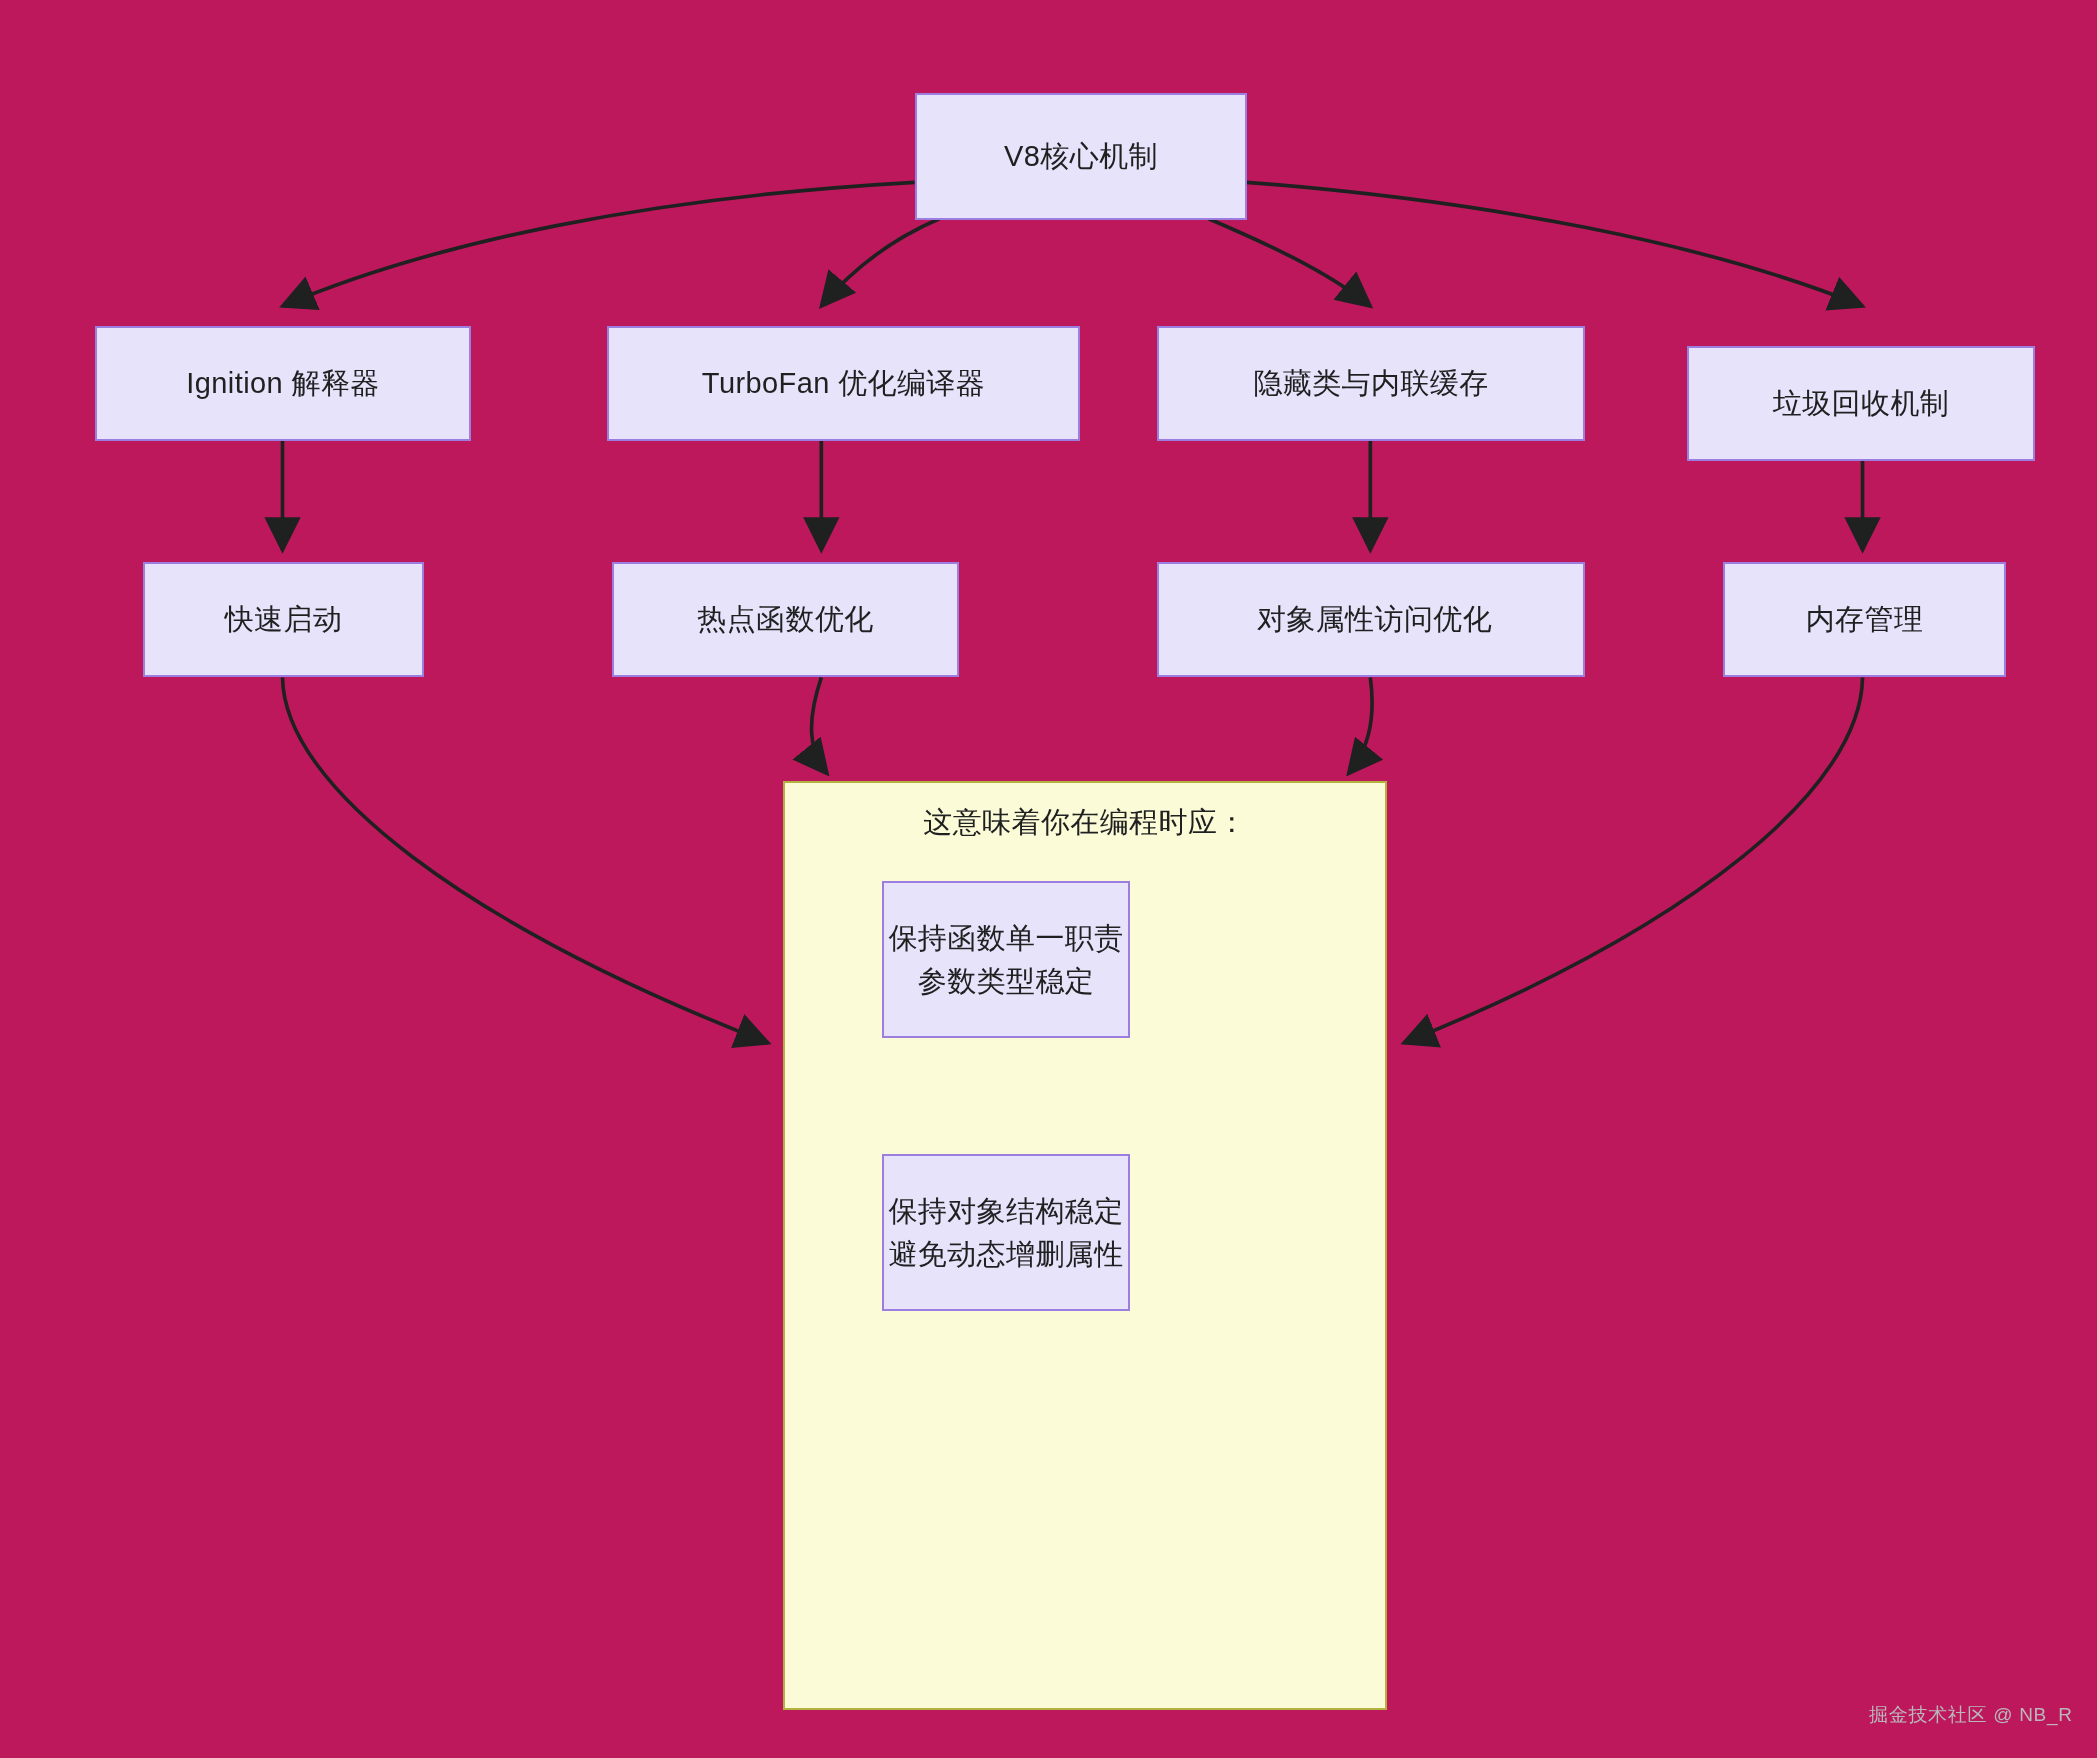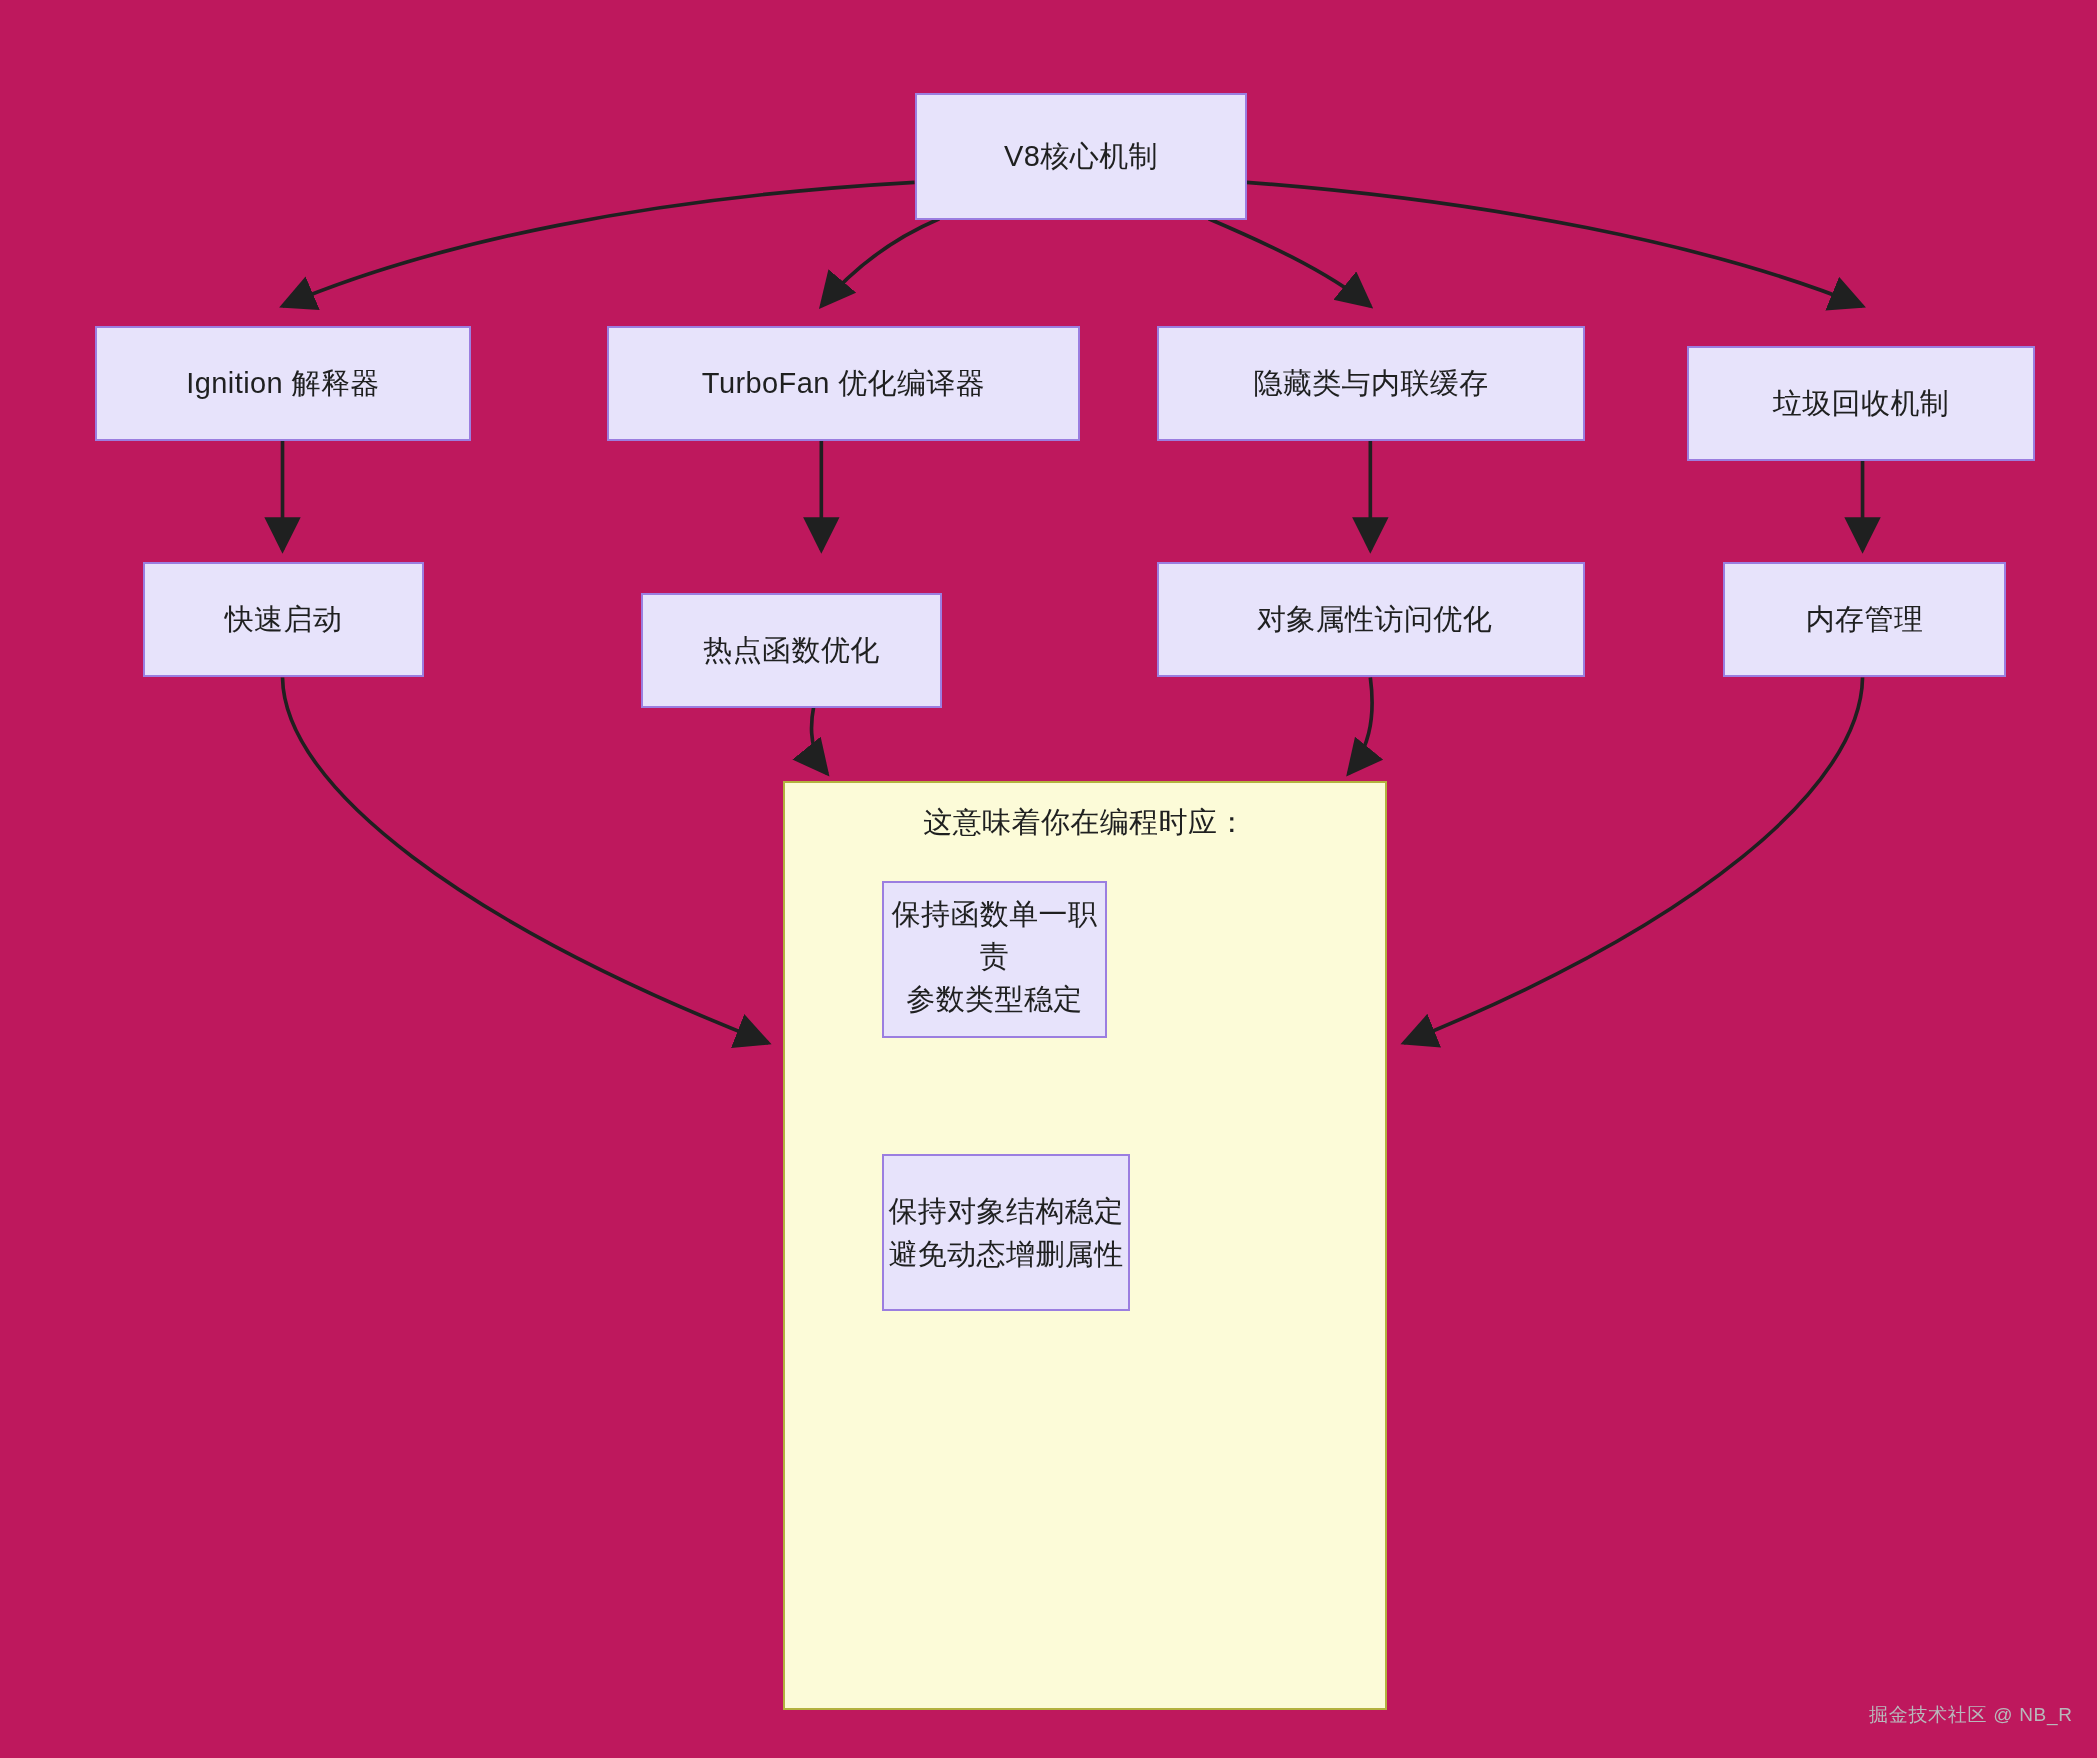--- a/index.html
+++ b/index.html
@@ -105,34 +105,34 @@
   <div class="node" style="left:1157px; top:326px; width:428px; height:115px;align-items:center;">
     <span>隐藏类与内联缓存</span>
   </div>
   <div class="node" style="left:1687px; top:346px; width:348px; height:115px;">
     <span>垃圾回收机制</span>
   </div>
 
   <div class="node" style="left:143px; top:562px; width:281px; height:115px;justify-content:center;">
     <span>快速启动</span>
   </div>
-  <div class="node" style="left:641px; top:562px; width:301px; height:115px;margin-top:31px;">
+  <div class="node" style="left:612px; top:562px; width:347px; height:115px;">
     <span>热点函数优化</span>
   </div>
   <div class="node" style="left:1157px; top:562px; width:428px; height:115px;padding-left:7px;">
     <span>对象属性访问优化</span>
   </div>
   <div class="node" style="left:1723px; top:562px; width:283px; height:115px;">
     <span>内存管理</span>
   </div>
 
   <div class="subgraph" style="left:783px; top:781px; width:604px; height:929px;">
     <div class="subgraph-title">这意味着你在编程时应：</div>
 
-    <div class="node" style="left:97px; top:98px; width:225px; height:157px;font-family:Liberation Mono, monospace;">
+    <div class="node" style="left:97px; top:98px; width:248px; height:157px;">
       <span>保持函数单一职责
 参数类型稳定</span>
     </div>
     <div class="node" style="left:97px; top:371px; width:248px; height:157px;">
       <span>保持对象结构稳定
 避免动态增删属性</span>
     </div>
   </div>
 
   <div class="watermark" style="left:1869px; top:1702px;">掘金技术社区 @ NB_R</div>

